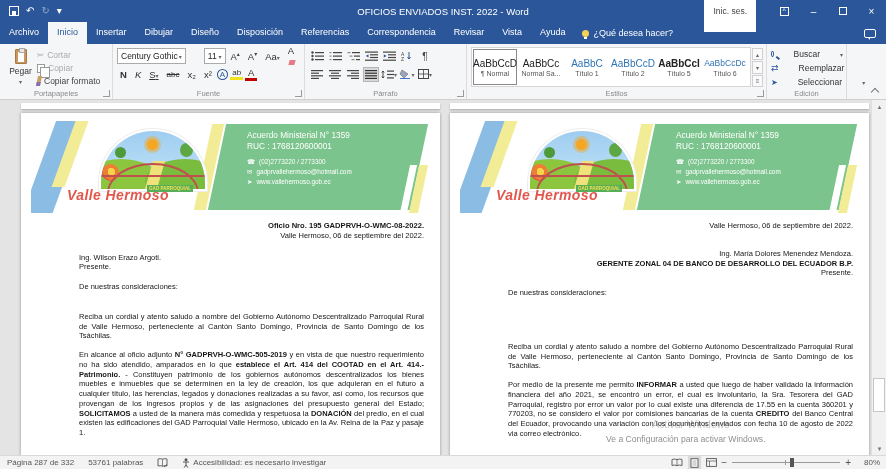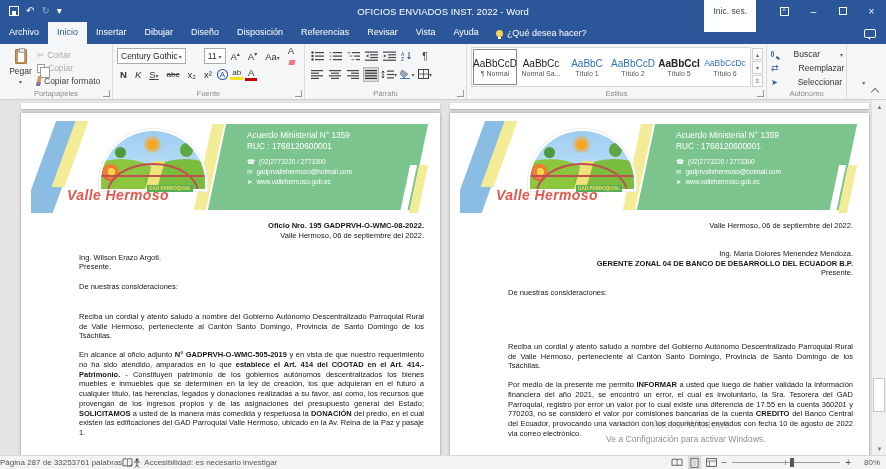--- a/index.html
+++ b/index.html
@@ -150,21 +150,21 @@
   .wm2 { position:absolute; left:606px; top:334px; font-size:8.6px; color:rgba(110,110,110,.78); }
 
   
   .vscroll { position:absolute; right:0; top:0; width:15px; height:355px; background:#F1F1F1; border-left:1px solid #E0E0E0; }
   .sb-btn { position:absolute; left:0; width:15px; height:13px; color:#777; font-size:6px; display:flex; align-items:center; justify-content:center; }
   .sb-up { top:0; } .sb-down { bottom:0; }
   .sb-thumb { position:absolute; left:1px; top:278px; width:12px; height:34px; background:#fff; border:1px solid #C6C6C6; }
 
   
   .statusbar { position:absolute; bottom:0; left:0; width:886px; height:14px; background:#F3F3F3; border-top:1px solid #D9D9D9; display:flex; align-items:center; font-size:8px; color:#555; }
-  .sb-item { padding:0 0; white-space:nowrap; display:flex; align-items:center; gap:3px; }
+  .sb-item { padding:0 7px; white-space:nowrap; display:flex; align-items:center; gap:3px; }
   .views { margin-left:auto; display:flex; align-items:center; gap:7px; padding-right:4px; }
   .view-ic { display:flex; align-items:center; }
   .view-sel { background:#DADADA; outline:2px solid #DADADA; }
   .zoomctl { display:flex; align-items:center; gap:5px; padding-right:6px; }
   .zoom-track { position:relative; width:108px; height:1px; background:#9A9A9A; }
   .zoom-mid { position:absolute; left:53px; top:-2px; width:1px; height:5px; background:#9A9A9A; }
   .zoom-thumb { position:absolute; left:58px; top:-4px; width:4px; height:9px; background:#555; }
   .zoom-pm { font-size:10px; color:#555; }
   .zoom-pct { font-size:8px; color:#555; width:24px; text-align:right; }
 </style>
@@ -193,20 +193,21 @@
 </div>
 
 <div class="tabrow">
   <span class="tab">Archivo</span>
   <span class="tab active">Inicio</span>
   <span class="tab">Insertar</span>
   <span class="tab">Dibujar</span>
   <span class="tab">Diseño</span>
   <span class="tab">Disposición</span>
   <span class="tab">Referencias</span>
+  <span class="tab">Correspondencia</span>
   <span class="tab">Revisar</span>
   <span class="tab">Vista</span>
   <span class="tab">Ayuda</span>
   <span class="tellme">
     <span class="bulb"></span>
     <span>¿Qué desea hacer?</span>
   </span>
   <span class="comment-ic"></span>
 </div>
 
@@ -433,21 +434,21 @@
     </div>
     <div class="edit-item">
       <span class="repl-ic uic">⇄</span>
       <span>Reemplazar</span>
     </div>
     <div class="edit-item">
       <span class="sel-arrow uic">➤</span>
       <span>Seleccionar</span>
       <span class="caret">▾</span>
     </div>
-    <span class="glabel">Autónomo</span>
+    <span class="glabel">Edición</span>
   </div>
 
   <div class="rgroup g-fill">
     <span class="collapse-chev"></span>
   </div>
 </div>
 
 <div class="docarea">
   <div class="prev-page" style="left:21px;width:419px;"></div>
   <div class="prev-page" style="left:450px;width:419px;"></div>

